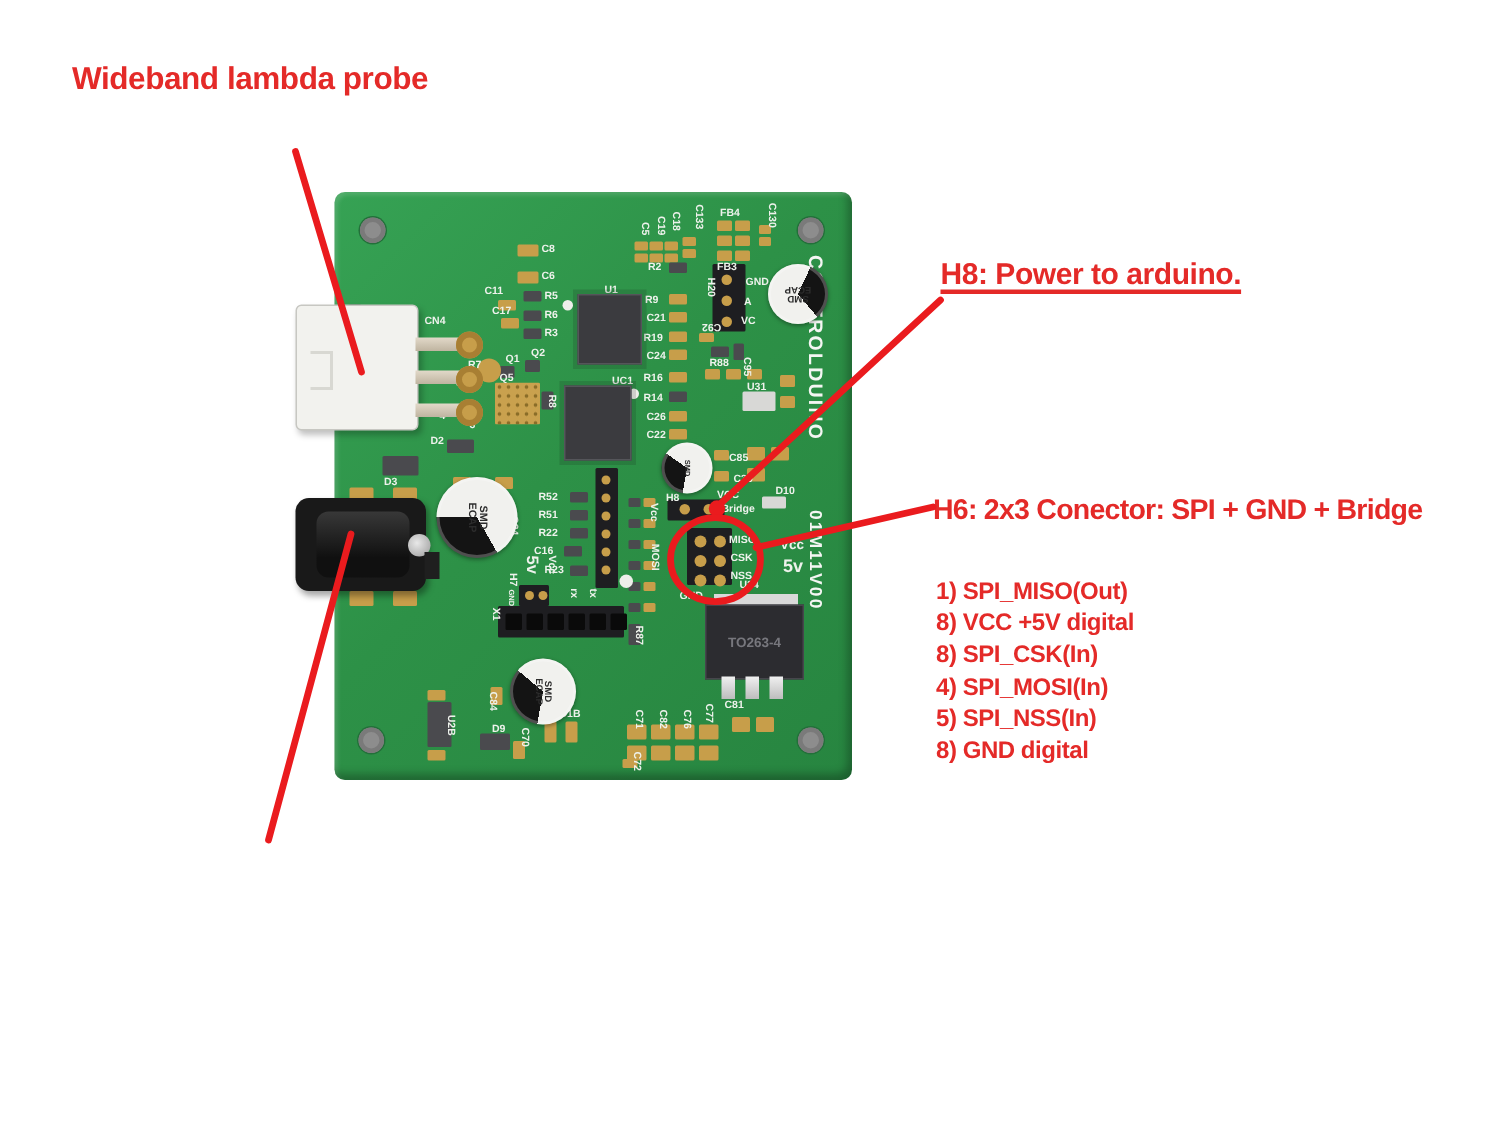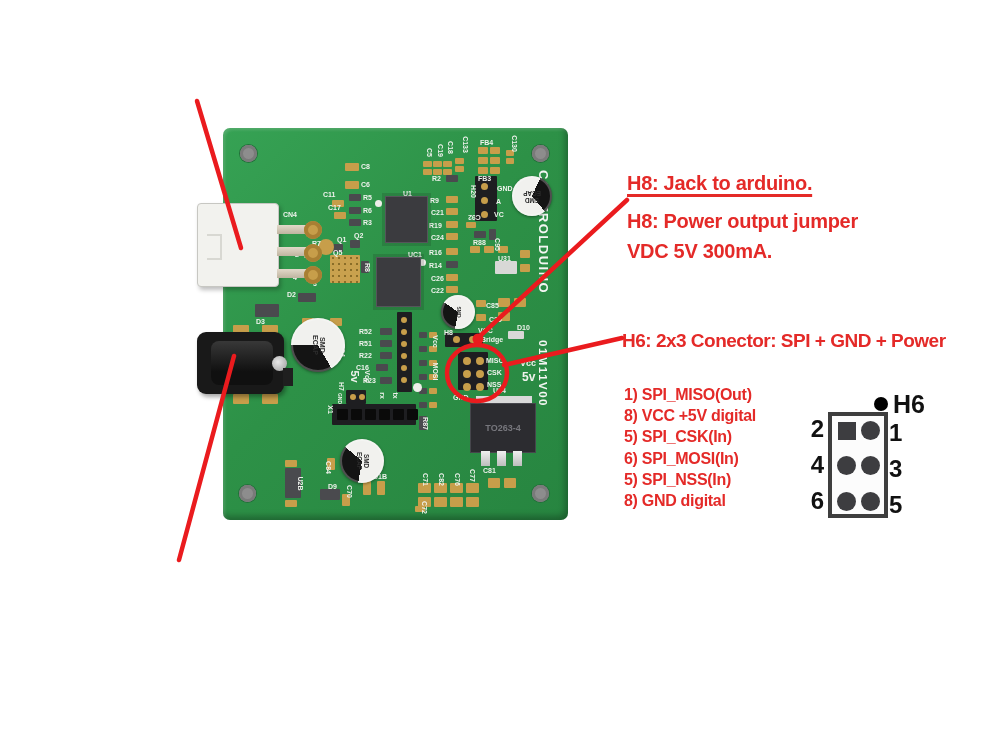--- a/index.html
+++ b/index.html
@@ -79,39 +79,36 @@
   
   #ann-svg{position:absolute;left:0;top:0;z-index:50;pointer-events:none;}
   .z10{z-index:10;}
 </style>
 </head>
 <body>
 
 <div id="stage">
 
   <div id="ann-wideband" class="red-text z10">
+    <div>Wideband lambda probe</div>
   </div>
 
   <div id="ann-h8" class="red-text z10">
-    <div class="underlined">H8: Jack to arduino.</div>
-    <div class="body">
-      <div>H8: Power output jumper</div>
-      <div>VDC 5V 300mA.</div>
-    </div>
+    <div class="underlined">H8: Power to arduino.</div>
   </div>
 
   <div id="ann-h6" class="red-text z10">
-    <div class="subtitle">H6: 2x3 Conector: SPI + GND + Power</div>
+    <div class="subtitle">H6: 2x3 Conector: SPI + GND + Bridge</div>
   </div>
 
   <div id="pin-list" class="red-text z10">
     <div>1) SPI_MISO(Out)</div>
     <div>8) VCC +5V digital</div>
-    <div>5) SPI_CSK(In)</div>
-    <div>6) SPI_MOSI(In)</div>
+    <div>8) SPI_CSK(In)</div>
+    <div>4) SPI_MOSI(In)</div>
     <div>5) SPI_NSS(In)</div>
     <div>8) GND digital</div>
   </div>
 
 
   <div id="pcb">
     <div class="hole" style="left:17px;top:17px;"></div>
     <div class="hole" style="left:309px;top:17px;"></div>
     <div class="hole" style="left:16px;top:357px;"></div>
     <div class="hole" style="left:309px;top:357px;"></div>
@@ -391,38 +388,20 @@
 
     <div id="to263" class="comp">
       <div class="tab"></div>
       <div class="bodyt">TO263-4</div>
       <div class="leg" style="left:258px;"></div>
       <div class="leg" style="left:274px;"></div>
       <div class="leg" style="left:290px;"></div>
     </div>
   </div>
 
-  <div id="pin-diagram">
-    <div id="pd-dot"></div>
-    <div id="pd-title">H6</div>
-    <div id="pd-box">
-      <div class="pd-pin pd-square"></div>
-      <div class="pd-pin pd-round" style="left:29px;top:5px;"></div>
-      <div class="pd-pin pd-round" style="left:5px;top:40px;"></div>
-      <div class="pd-pin pd-round" style="left:29px;top:40px;"></div>
-      <div class="pd-pin pd-round" style="left:5px;top:76px;"></div>
-      <div class="pd-pin pd-round" style="left:29px;top:76px;"></div>
-    </div>
-    <div class="pd-lab" style="left:2px;top:27px;text-align:right;">2</div>
-    <div class="pd-lab" style="left:2px;top:63px;text-align:right;">4</div>
-    <div class="pd-lab" style="left:2px;top:99px;text-align:right;">6</div>
-    <div class="pd-lab" style="left:89px;top:31px;">1</div>
-    <div class="pd-lab" style="left:89px;top:67px;">3</div>
-    <div class="pd-lab" style="left:89px;top:103px;">5</div>
-  </div>
 
   <svg id="ann-svg" width="1000" height="750" viewBox="0 0 1000 750">
       <line x1="197" y1="101" x2="241" y2="248" stroke="#ea1b1e" stroke-width="4.5" stroke-linecap="round"></line>
       <line x1="627" y1="200" x2="479" y2="337" stroke="#ea1b1e" stroke-width="4.5" stroke-linecap="round"></line>
       <line x1="622" y1="338" x2="504" y2="365" stroke="#ea1b1e" stroke-width="4.5" stroke-linecap="round"></line>
       <line x1="234" y1="356" x2="179" y2="560" stroke="#ea1b1e" stroke-width="4.5" stroke-linecap="round"></line>
       <circle cx="478" cy="339" r="5.5" fill="#ea1b1e"></circle>
       <ellipse cx="477" cy="373" rx="30" ry="28" fill="none" stroke="#ea1b1e" stroke-width="4.5"></ellipse>
     </svg>
 </div>

